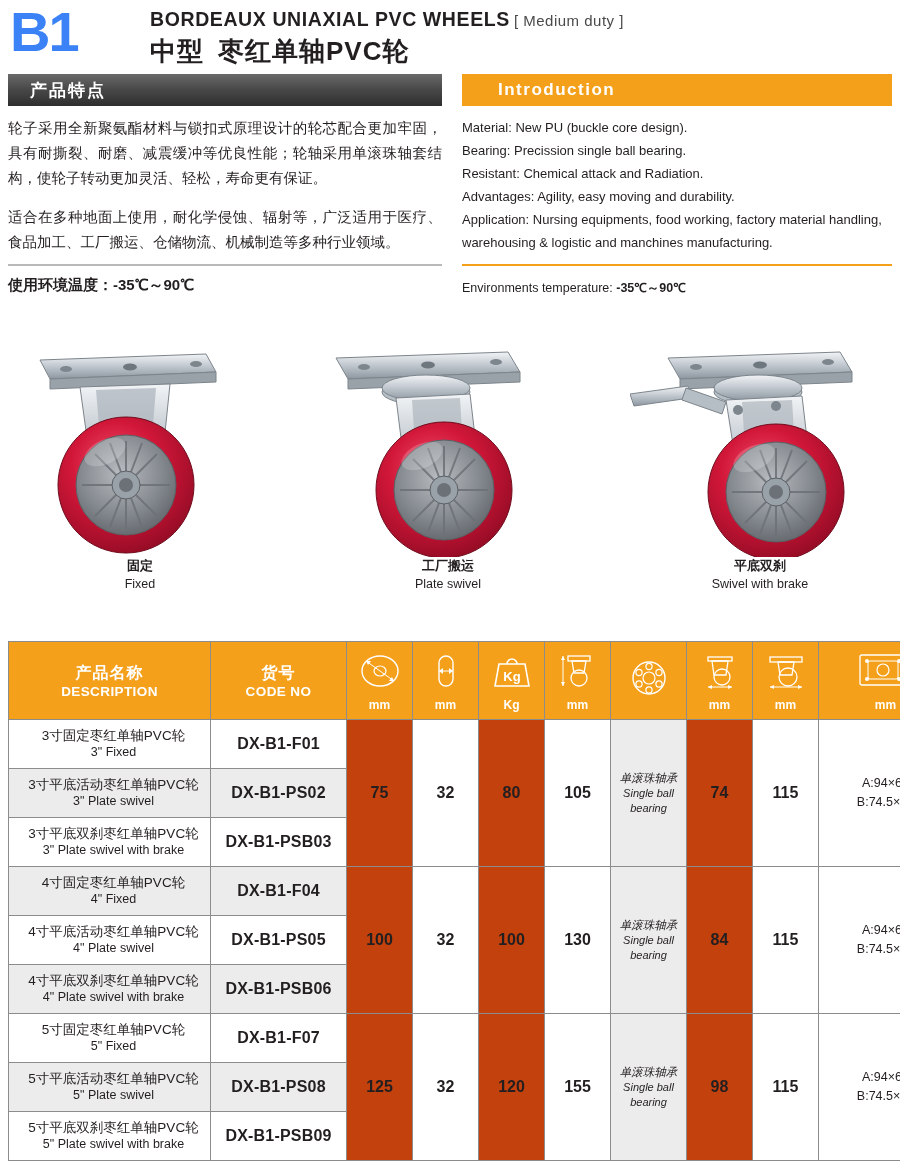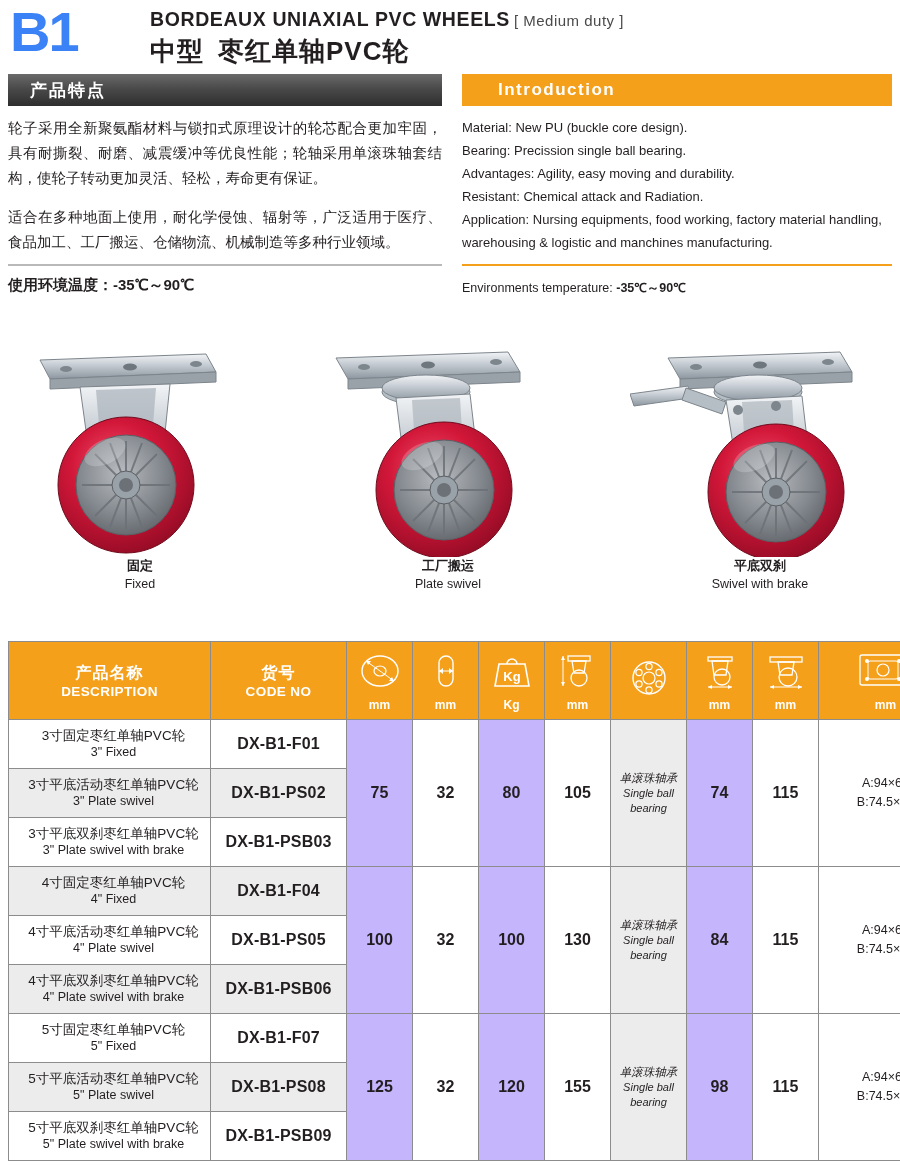--- a/index.html
+++ b/index.html
@@ -183,21 +183,21 @@
     padding-left: 9px;
     line-height: 17px;
   }
   td.desc .cn { font-size: 13.5px; color:#231f20; display:block; }
   td.desc .en { font-size: 12.5px; color:#231f20; display:block; }
   td.code {
     font-size: 16px; font-weight: bold; color:#231f20; letter-spacing: 0.2px;
   }
   .row-a td.desc, .row-a td.code { background: #ffffff; }
   .row-b td.desc, .row-b td.code { background: #ececec; }
-  td.val { background: #c4b5fd; font-size: 16px; font-weight: bold; color:#231f20; }
+  td.val { background: #c2410c; font-size: 16px; font-weight: bold; color:#231f20; }
   td.val.plain { background: #ffffff; }
   td.bearing {
     background: #ececec; font-size: 11px; line-height: 15px; color:#231f20; font-weight: normal; font-style: italic;
   }
   td.bearing .cn { font-size: 11.5px; display:block; }
   td.dims {
     background: #ffffff; font-size: 12.5px; line-height: 19px; color:#231f20; text-align:center;
   }
 </style>
 </head>
@@ -225,22 +225,22 @@
 </div>
 
 <div class="cols">
   <div class="col-left">
     <div class="cn-para">轮子采用全新聚氨酯材料与锁扣式原理设计的轮芯配合更加牢固，具有耐撕裂、耐磨、减震缓冲等优良性能；轮轴采用单滚珠轴套结构，使轮子转动更加灵活、轻松，寿命更有保证。</div>
     <div class="cn-para">适合在多种地面上使用，耐化学侵蚀、辐射等，广泛适用于医疗、食品加工、工厂搬运、仓储物流、机械制造等多种行业领域。</div>
   </div>
   <div class="col-right">
     <div class="en-line">Material: New PU (buckle core design).</div>
     <div class="en-line">Bearing: Precission single ball bearing.</div>
+    <div class="en-line">Resistant: Chemical attack and Radiation.</div>
     <div class="en-line">Advantages: Agility, easy moving and durability.</div>
-    <div class="en-line">Resistant: Chemical attack and Radiation.</div>
     <div class="en-line">Application: Nursing equipments, food working, factory material handling, warehousing &amp; logistic and manchines manufacturing.</div>
   </div>
   <div class="rule-left"></div>
   <div class="rule-right"></div>
   <div class="temp-left">使用环境温度：-35℃～90℃</div>
   <div class="temp-right"><span>Environments temperature: </span><b>-35℃～90℃</b></div>
 </div>
 
 <div class="products">
 

